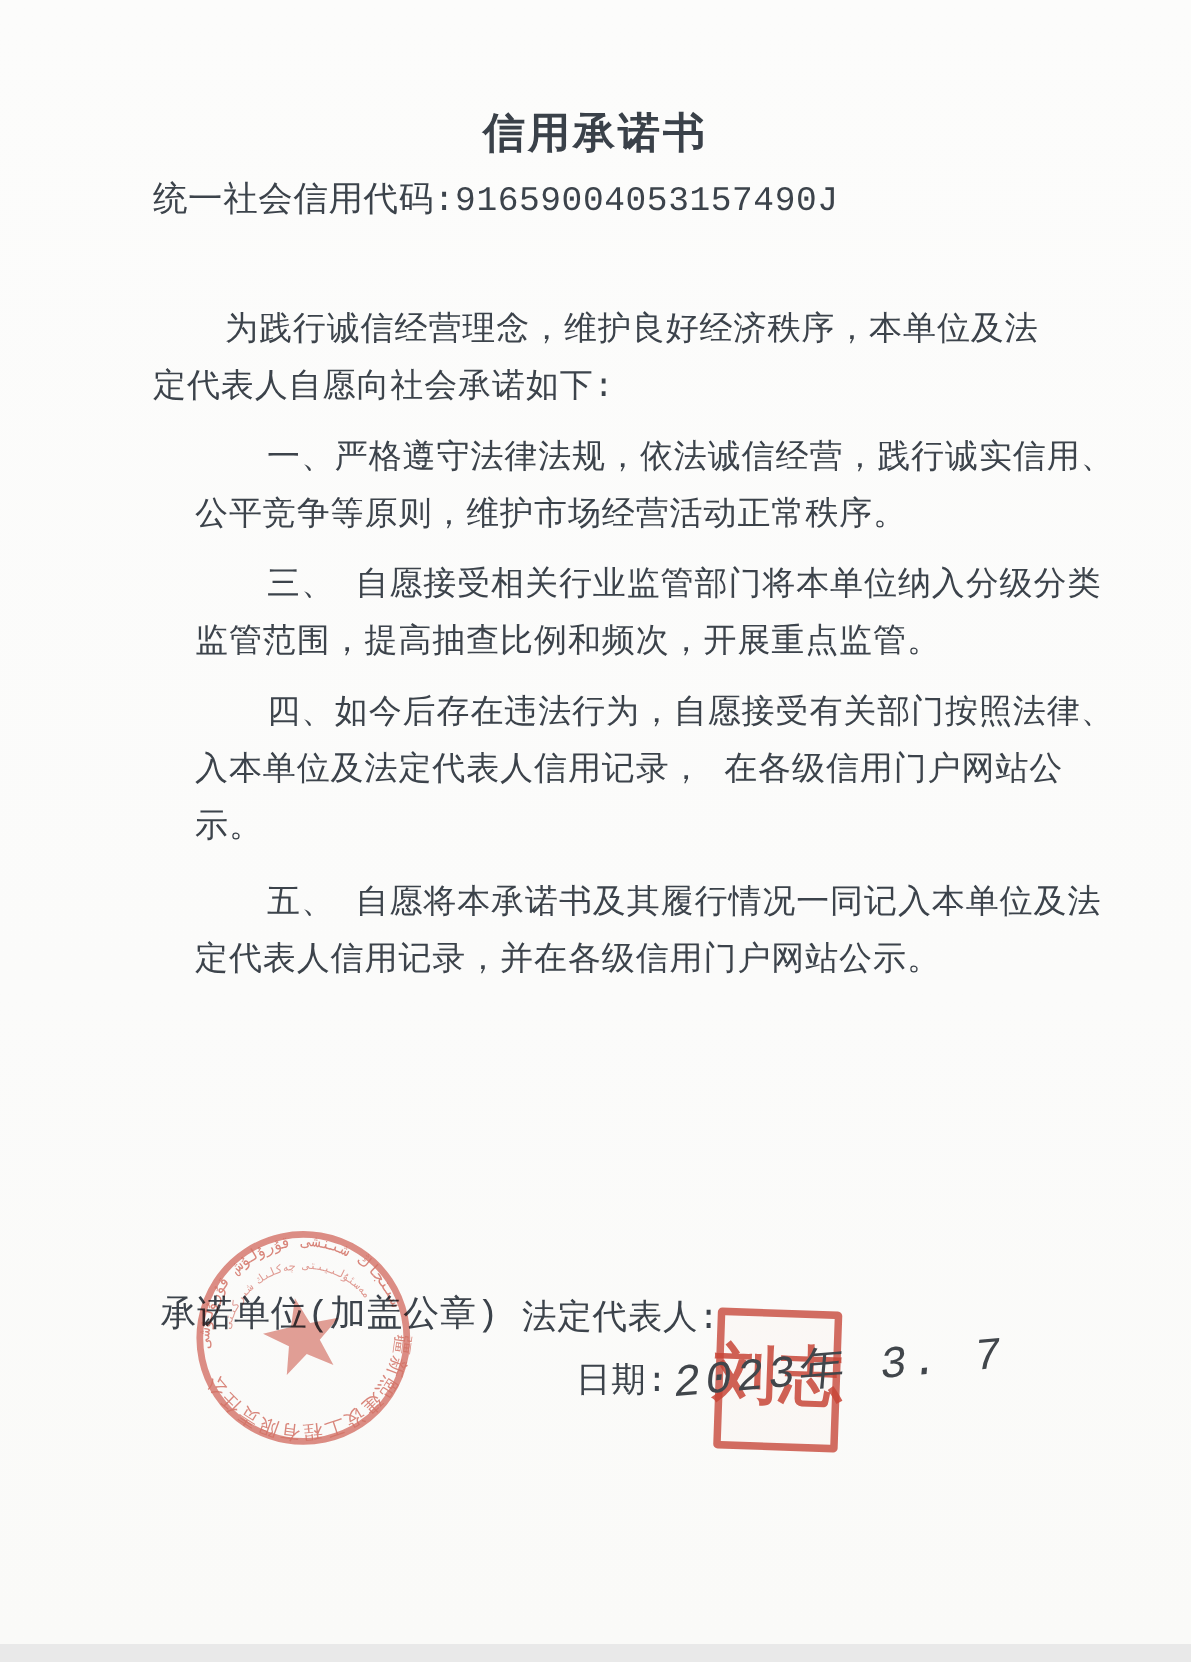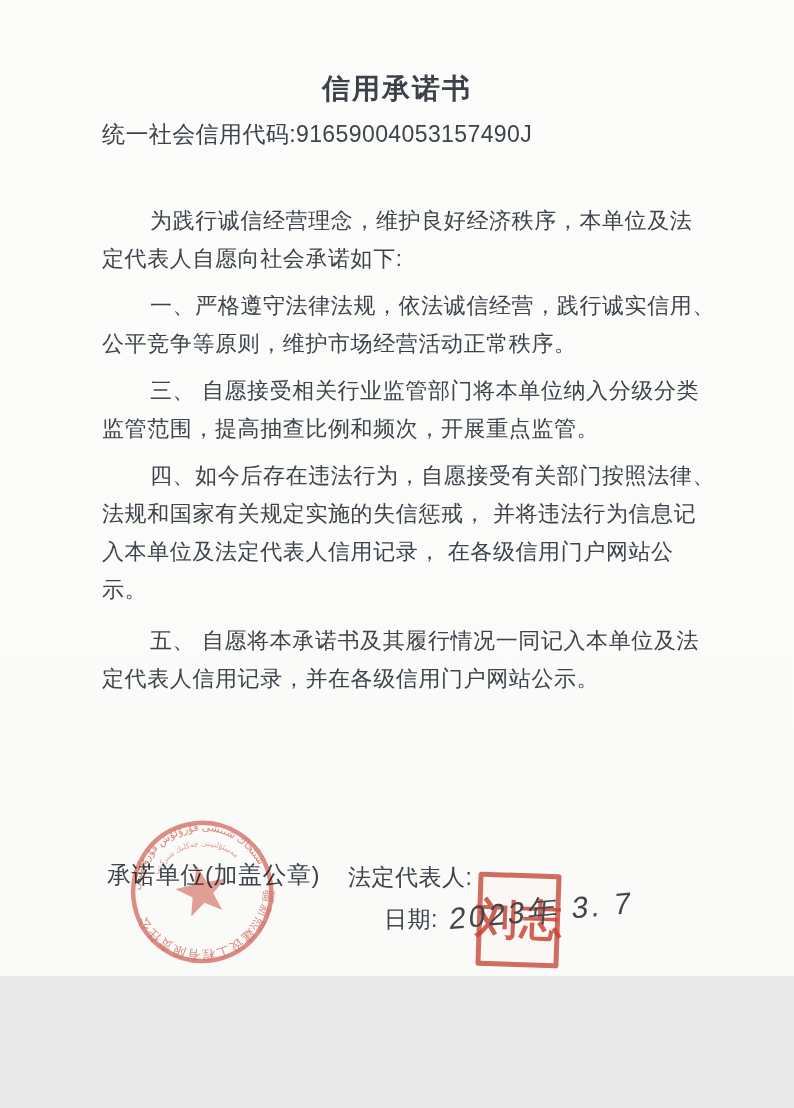--- a/index.html
+++ b/index.html
@@ -2,34 +2,35 @@
 <html><head>
 <meta charset="utf-8">
 <style>
   html,body{margin:0;padding:0;}
   body{
     width:794px;height:1108px;
     font-family:"Liberation Sans","DejaVu Sans",sans-serif;
     background:#e9e9e9;
   }
   .page{
-    position:relative;width:794px;height:976px;overflow:hidden;
+    position:relative;width:794px;height:1096px;overflow:hidden;
     background:linear-gradient(180deg,#fcfcfb 0%,#fbfbfa 60%,#fafaf8 100%);
     color:#3c434b;
+    font-family:Liberation Mono, monospace;
   }
   .title{
     position:absolute;top:70px;left:0;width:794px;
     text-align:center;font-size:28px;font-weight:600;
     letter-spacing:2px;color:#3a4149;margin:0;
   }
   .header-block{position:absolute;top:112px;left:102px;}
   .hline{font-size:23px;line-height:45px;white-space:pre;letter-spacing:0.4px;}
   .body-block{position:absolute;top:202px;left:102px;width:600px;}
   .para{margin:0;}
-  .para + .para{margin-top:9px;}
+  .para + .para{margin-top:9px;margin-left:28px;}
   .para.extra-gap{margin-top:13px;}
   .para .line{font-size:22px;line-height:38px;white-space:pre;letter-spacing:0.6px;}
   .para .line:first-child{text-indent:48px;}
 
   .sign-unit-label{position:absolute;left:107px;top:859px;font-size:24px;letter-spacing:0.5px;z-index:1;}
   .sign-rep-label{position:absolute;left:348px;top:862px;font-size:23px;letter-spacing:0.5px;z-index:1;}
   .sign-date-label{position:absolute;left:384px;top:904px;font-size:23px;letter-spacing:0.5px;z-index:1;}
   .handwritten-date{
     position:absolute;left:449px;top:891px;z-index:5;
     font-size:30px;color:#41464b;letter-spacing:3px;
@@ -75,21 +76,20 @@
     <div class="para">
         <div class="line">一、严格遵守法律法规，依法诚信经营，践行诚实信用、</div>
         <div class="line">公平竞争等原则，维护市场经营活动正常秩序。</div>
       </div>
     <div class="para">
         <div class="line">三、 自愿接受相关行业监管部门将本单位纳入分级分类</div>
         <div class="line">监管范围，提高抽查比例和频次，开展重点监管。</div>
       </div>
     <div class="para">
         <div class="line">四、如今后存在违法行为，自愿接受有关部门按照法律、</div>
-        <div class="line">法规和国家有关规定实施的失信惩戒， 并将违法行为信息记</div>
         <div class="line">入本单位及法定代表人信用记录， 在各级信用门户网站公</div>
         <div class="line">示。</div>
       </div>
     <div class="para extra-gap">
         <div class="line">五、 自愿将本承诺书及其履行情况一同记入本单位及法</div>
         <div class="line">定代表人信用记录，并在各级信用门户网站公示。</div>
       </div>
   </div>
 
   <div class="sign-unit-label">承诺单位(加盖公章)</div>

